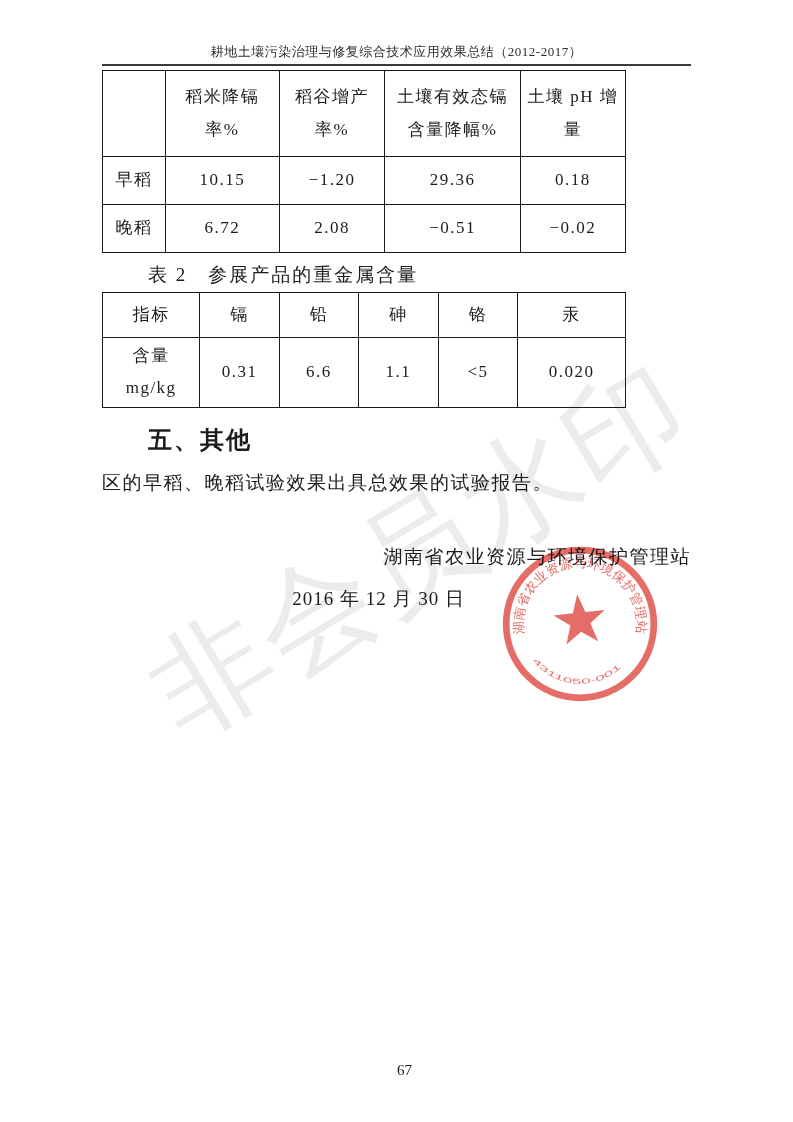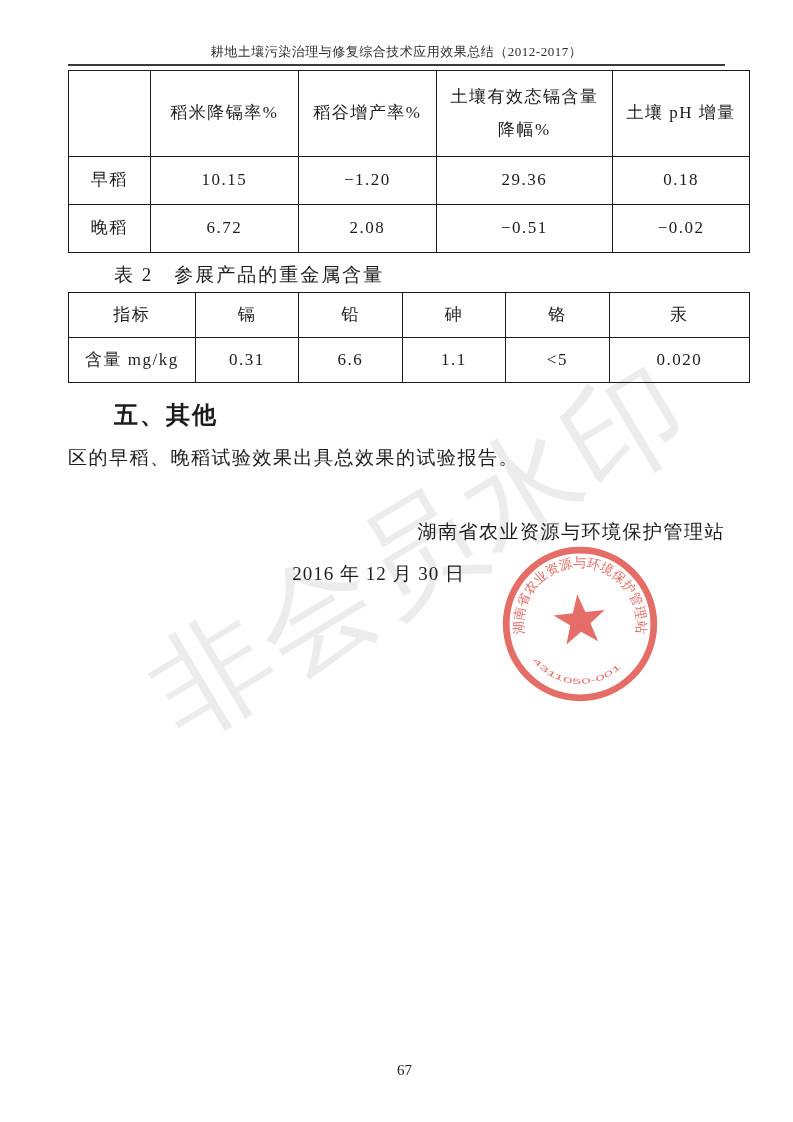--- a/index.html
+++ b/index.html
@@ -5,21 +5,21 @@
   html,body{margin:0;padding:0;background:#888;}
   .page{
     position:relative;
     width:793px;height:1122px;
     margin:0 auto;
     background:#ffffff;
     font-family:"Liberation Serif","DejaVu Serif",serif;
     color:#1c1c1c;
     overflow:hidden;
   }
-  .content{position:relative;z-index:1;padding:0 68px;font-family:Liberation Serif, serif;}
+  .content{position:relative;z-index:1;padding:0 102px;font-family:Liberation Serif, serif;}
   .watermark{
     position:absolute;z-index:0;
     left:420px;top:552px;
     transform:translate(-50%,-50%) rotate(-31deg);
     font-size:118px;letter-spacing:2px;white-space:nowrap;
     color:rgba(0,0,0,0.075);
     font-family:"Liberation Serif","DejaVu Serif",serif;
     pointer-events:none;
   }
   .doc-header{
@@ -30,21 +30,21 @@
     font-size:13px;color:#2e2e2e;letter-spacing:0.5px;
     padding-bottom:3px;border-bottom:2px solid #3a3a3a;
   }
   .caption{
     font-size:19px;letter-spacing:2px;
     padding-left:46px;line-height:27px;
   }
   .caption1{margin-top:26px;}
   .caption2{margin-top:8px;}
   table{
-    border-collapse:collapse;width:682px;table-layout:fixed;
+    border-collapse:collapse;width:524px;table-layout:fixed;
     margin-top:4px;
   }
   td,th{
     border:1.5px solid #1a1a1a;
     text-align:center;vertical-align:middle;
     font-size:17px;font-weight:normal;
     letter-spacing:1.5px;
     padding:2px 6px;
     line-height:1.9;
   }

